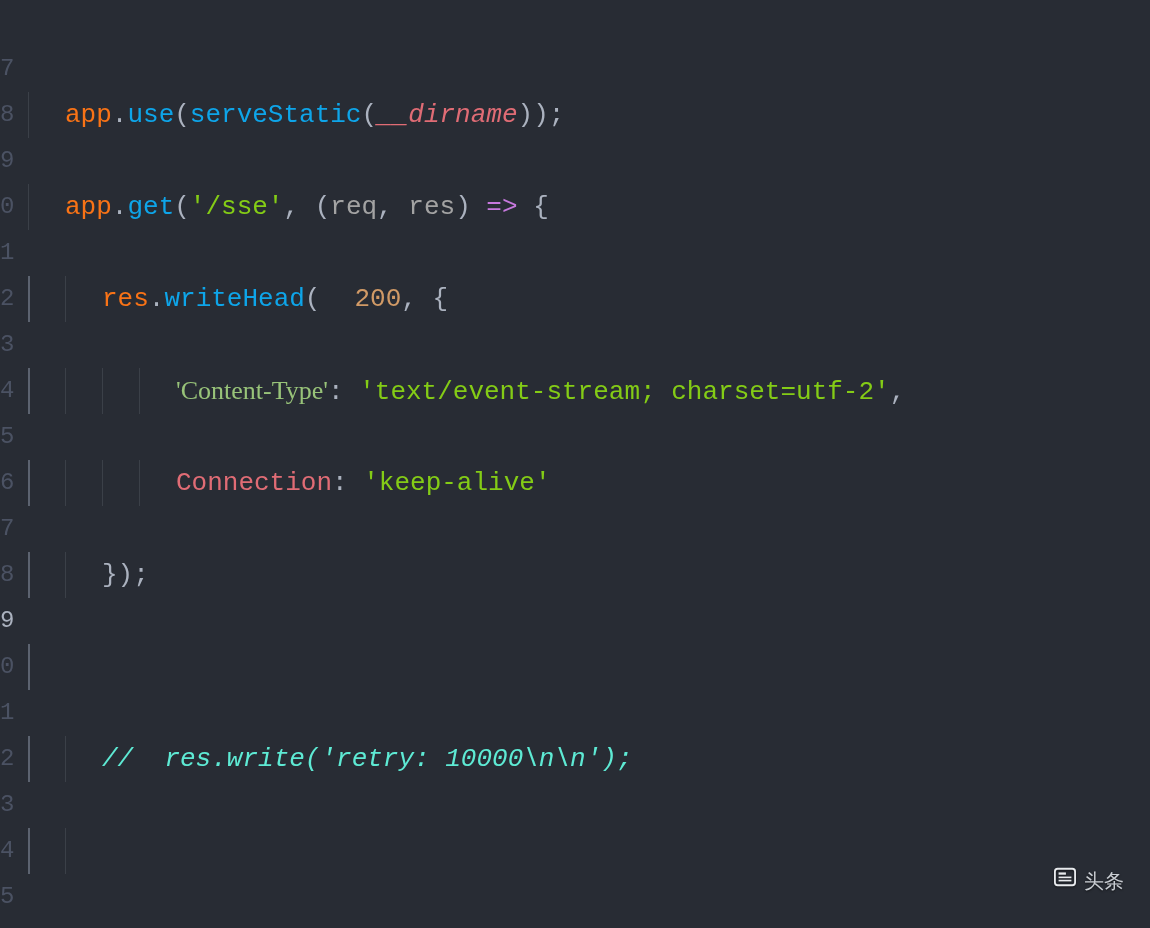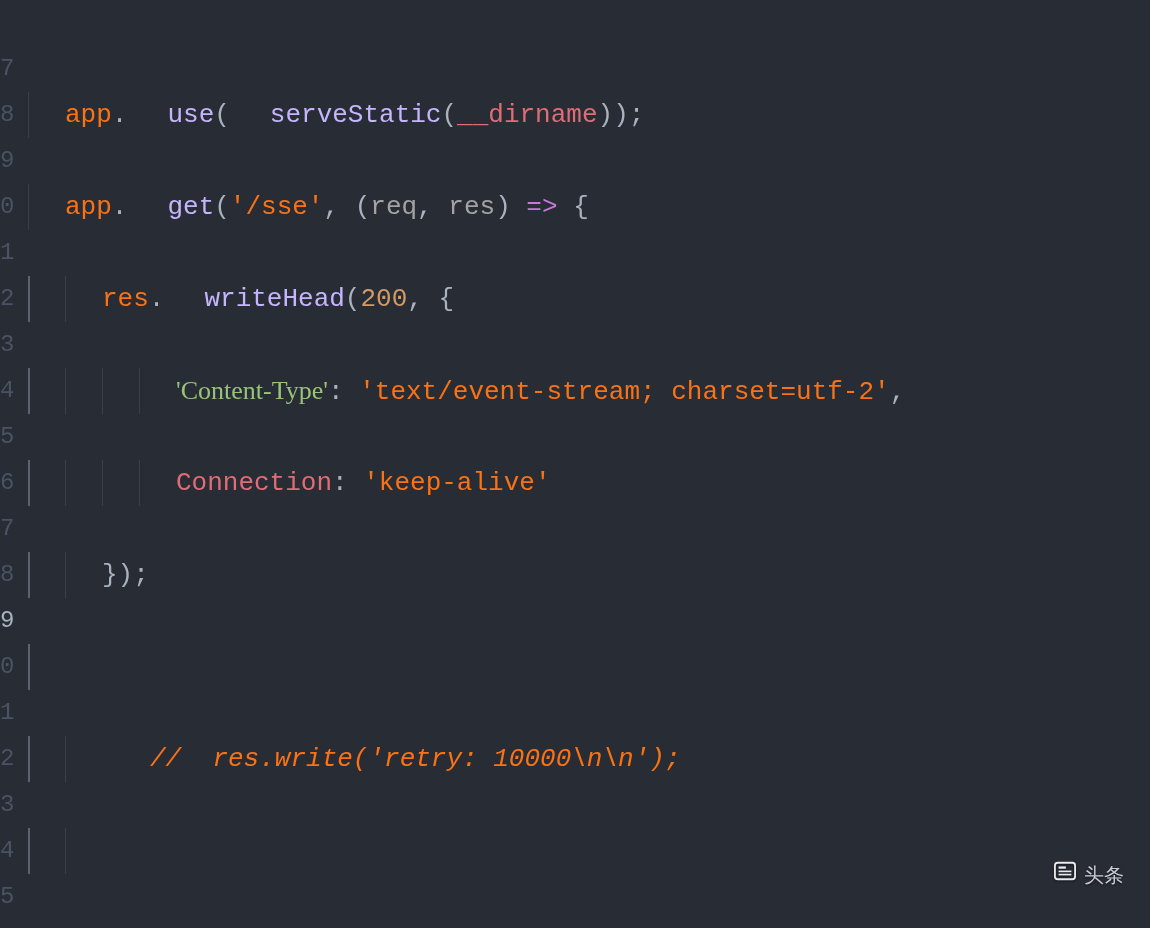--- a/index.html
+++ b/index.html
@@ -45,36 +45,36 @@
     position: relative;
     vertical-align: top;
   }
   .ind::before {
     content: "";
     position: absolute;
     left: 0; top: 0; bottom: 0;
     border-left: 1px solid #3b4048;
   }
   .ind.strong::before { border-left: 2px solid #5c6370; }        
-  .fn   { color: #c4b5fd; margin-left: 40px; }        
+  .fn   { color: #0ea5e9; }        
   .obj  { color: #f97316; }        
-  .str  { color: #f97316; }        
+  .str  { color: #84cc16; }        
   .strkey { color: #98c379; font-family: Liberation Serif, serif; }      
   .idkey { color: #e06c75; }       
-  .num  { color: #d19a66; }        
+  .num  { color: #d19a66; margin-left: 34px; }        
   .punc { color: #abb2bf; }        
   .arrowkw { color: #c678dd; }     
-  .cmt  { color: #f97316; font-style: italic; margin-left: 48px; }
+  .cmt  { color: #5eead4; font-style: italic; }
   .param{ color: #a3a3a3; }
-  .dunder { color: #e06c75; }
+  .dunder { color: #e06c75; font-style: italic; }
 
   .watermark {
     position: absolute;
     right: 26px;
-    bottom: 30px;
+    bottom: 24px;
     color: rgba(220,224,230,.9);
     font-family: Arial, "PingFang SC", "Microsoft YaHei", sans-serif;
     font-size: 20px;
     font-style: normal;
     display: flex;
     align-items: center;
     gap: 8px;
     text-shadow: 0 1px 2px rgba(0,0,0,.6);
   }
   .watermark svg { filter: drop-shadow(0 1px 1px rgba(0,0,0,.5)); }

